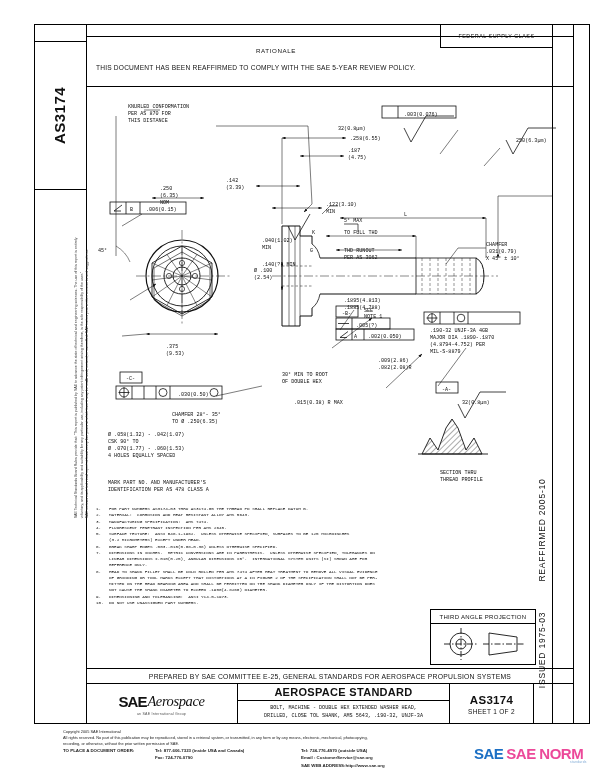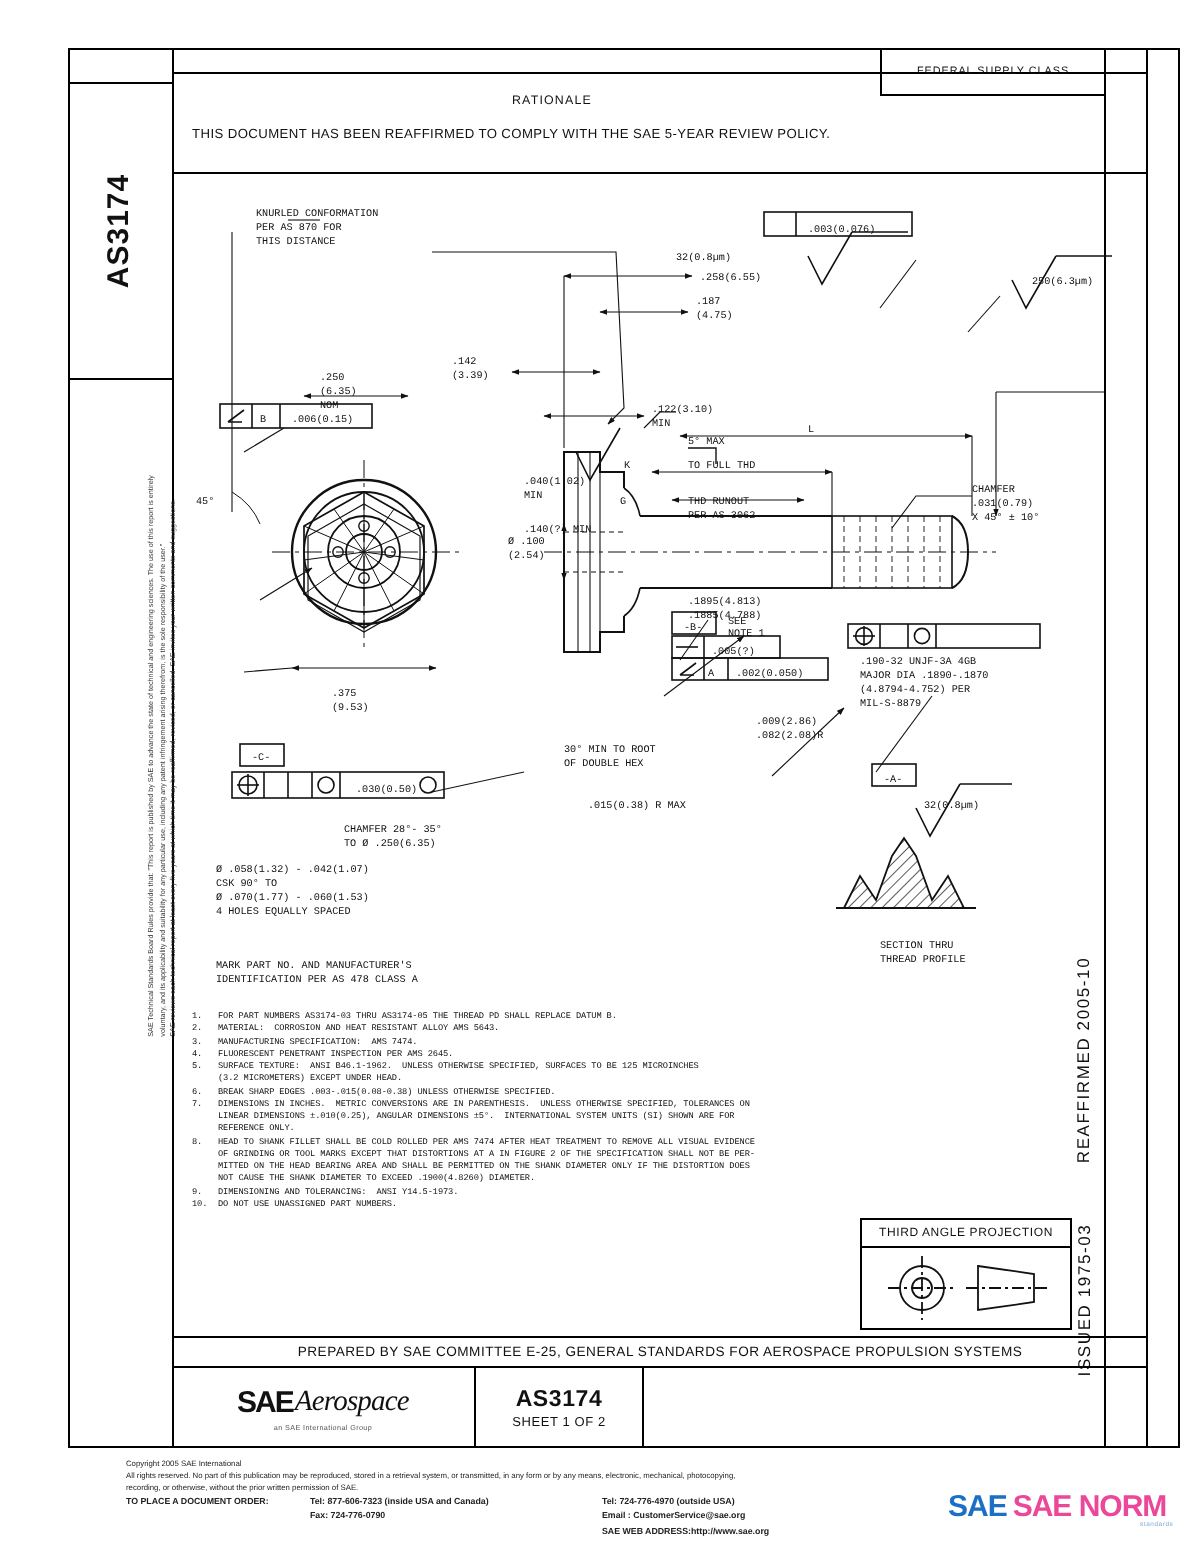--- a/index.html
+++ b/index.html
@@ -671,20 +671,27 @@
 
   <div class="tb-main">
     <div class="tb-logo">
       <div class="sae-logo">
         <span class="sae-mark">SAE</span>
         <span class="sae-aero">Aerospace</span>
       </div>
       <div class="sae-sub">an SAE International Group</div>
     </div>
 
+    <div class="tb-name">
+      <div class="tb-std">AEROSPACE STANDARD</div>
+      <div class="tb-desc">
+        <span>BOLT, MACHINE - DOUBLE HEX EXTENDED WASHER HEAD,</span>
+        <span>DRILLED, CLOSE TOL SHANK, AMS 5643, .190-32, UNJF-3A</span>
+      </div>
+    </div>
 
     <div class="tb-num">
       <div class="tb-num-id">AS3174</div>
       <div class="tb-num-sheet">SHEET 1 OF 2</div>
     </div>
 
     <div class="tb-blank"></div>
   </div>
 
   <div class="footer">

